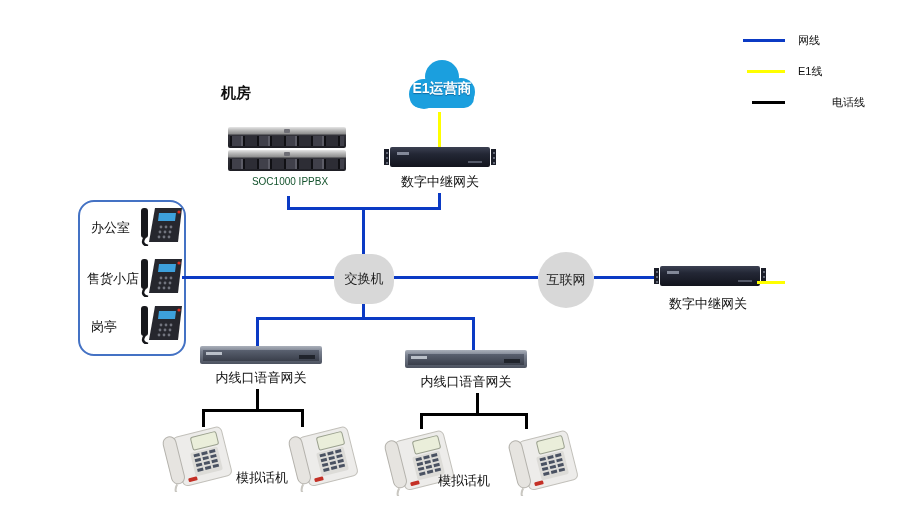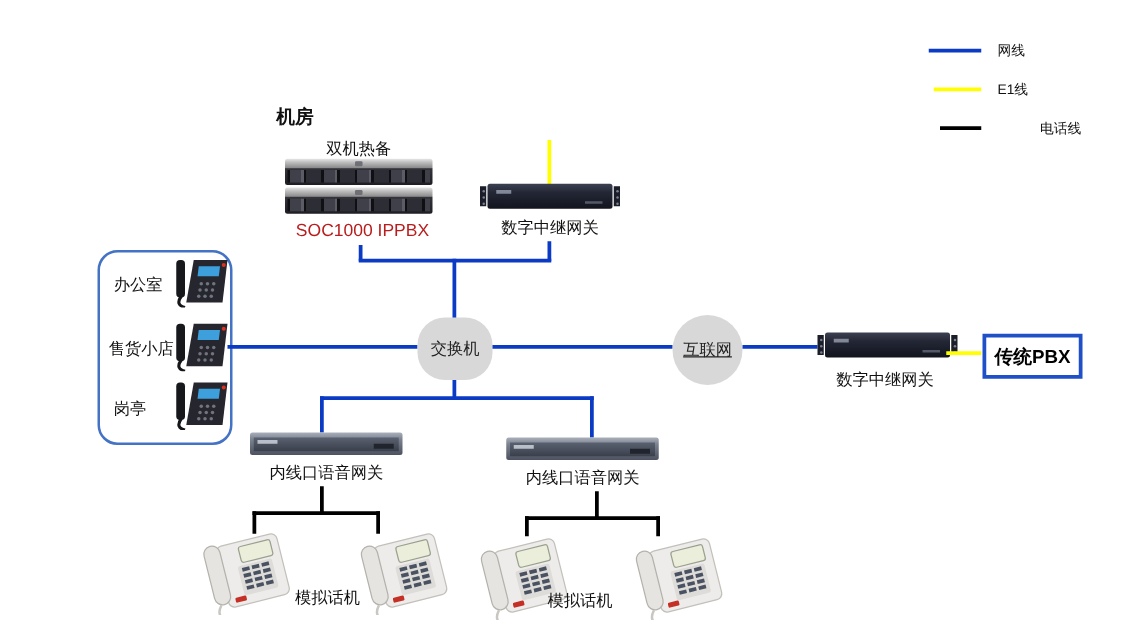--- a/index.html
+++ b/index.html
@@ -18,21 +18,21 @@
 
   
   .legend-label{font-size:11px;color:#111;}
 
   
   .node{
     position:absolute;background:#d8d8d8;display:flex;align-items:center;justify-content:center;
     font-size:13px;color:#222;
   }
   #switch-node{left:334px;top:254px;width:60px;height:50px;border-radius:22px;align-items:center;}
-  #internet-node{left:538px;top:252px;width:56px;height:56px;border-radius:50%;text-decoration:underline;}
+  #internet-node{left:538px;top:252px;width:56px;height:56px;border-radius:50%;}
 
   
   #legacy-pbx{
     position:absolute;left:786px;top:267px;width:74px;height:30px;
     border:3px solid #1f50c8;background:#fff;display:flex;align-items:center;justify-content:center;
     font-size:15px;font-weight:bold;color:#000;
   }
 
   
   #ip-group{
@@ -70,51 +70,61 @@
   .server-unit .logo{position:absolute;left:50%;top:2px;width:6px;height:4px;margin-left:-3px;background:#6f6f76;border-radius:1px;}
 
   
   #cloud{position:absolute;left:398px;top:54px;width:88px;height:62px;}
   #cloud-label{
     position:absolute;left:0;top:26px;width:88px;text-align:center;
     color:#fff;font-size:14px;font-weight:bold;text-shadow:0 1px 1px rgba(0,60,110,.5);
   }
 
   .title{font-size:15px;font-weight:bold;}
-  .soc-label{font-size:14px;color:#b91c1c;}
+  .soc-label{font-size:10px;color:#14532d;}
 </style>
 </head>
 <body>
 
 <div id="canvas">
 
   <div class="h-line blue abs" style="left:743px;top:39px;width:42px;"></div>
   <div class="abs legend-label" style="left:798px;top:33px;">网线</div>
 
   <div class="h-line yellow abs" style="left:747px;top:70px;width:38px;"></div>
   <div class="abs legend-label" style="left:798px;top:64px;text-align:center;">E1线</div>
 
   <div class="h-line black abs" style="left:752px;top:101px;width:33px;"></div>
   <div class="abs legend-label" style="left:832px;top:95px;">电话线</div>
 
   <div class="abs title" style="left:221px;top:84px;">机房</div>
-  <div class="abs lbl lbl-c" style="left:228px;top:110px;width:118px;">双机热备</div>
 
   <div id="dual-server">
     <div class="server-unit">
         <div class="logo"></div>
         <div class="bays"></div>
       </div>
     <div class="server-unit">
         <div class="logo"></div>
         <div class="bays"></div>
       </div>
   </div>
   <div class="abs soc-label lbl-c" style="left:228px;top:176px;width:124px;">SOC1000 IPPBX</div>
 
+  <div id="cloud">
+    <svg viewBox="0 0 88 62" width="88" height="62">
+      <g fill="#1b9fde">
+        <circle cx="26" cy="40" r="15"></circle>
+        <circle cx="44" cy="23" r="17"></circle>
+        <circle cx="63" cy="38" r="14"></circle>
+        <rect x="12" y="33" width="64" height="21" rx="10"></rect>
+      </g>
+    </svg>
+    <div id="cloud-label">E1运营商</div>
+  </div>
 
   <div class="v-line yellow abs" style="left:438px;top:112px;height:36px;"></div>
 
   <div class="rack-black" style="left:390px;top:147px;">
     <div class="ear l">
         <i></i>
         <i></i>
         <i></i>
       </div>
     <div class="ear r">
@@ -213,23 +223,20 @@
         <i></i>
         <i></i>
         <i></i>
       </div>
     <div class="brand"></div>
       <div class="tag"></div>
   </div>
   <div class="abs lbl lbl-c" style="left:653px;top:295px;width:110px;">数字中继网关</div>
 
   <div class="h-line yellow abs" style="left:757px;top:281px;width:28px;"></div>
-  <div id="legacy-pbx">
-      <span>传统PBX</span>
-    </div>
 
   <div class="v-line blue abs" style="left:362px;top:304px;height:16px;"></div>
   <div class="h-line blue abs" style="left:256px;top:317px;width:219px;"></div>
   <div class="v-line blue abs" style="left:256px;top:317px;height:29px;"></div>
   <div class="v-line blue abs" style="left:472px;top:317px;height:33px;"></div>
 
   <div class="rack-gray" style="left:200px;top:346px;">
     <div class="face"></div>
       <div class="brand"></div>
       <div class="ports"></div>

